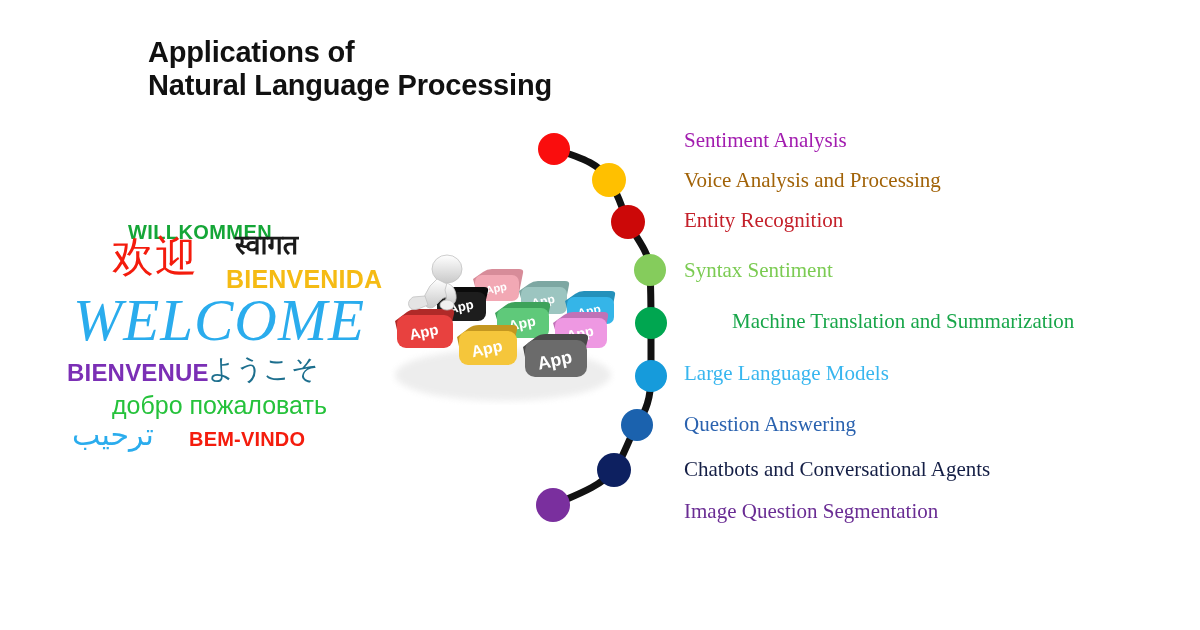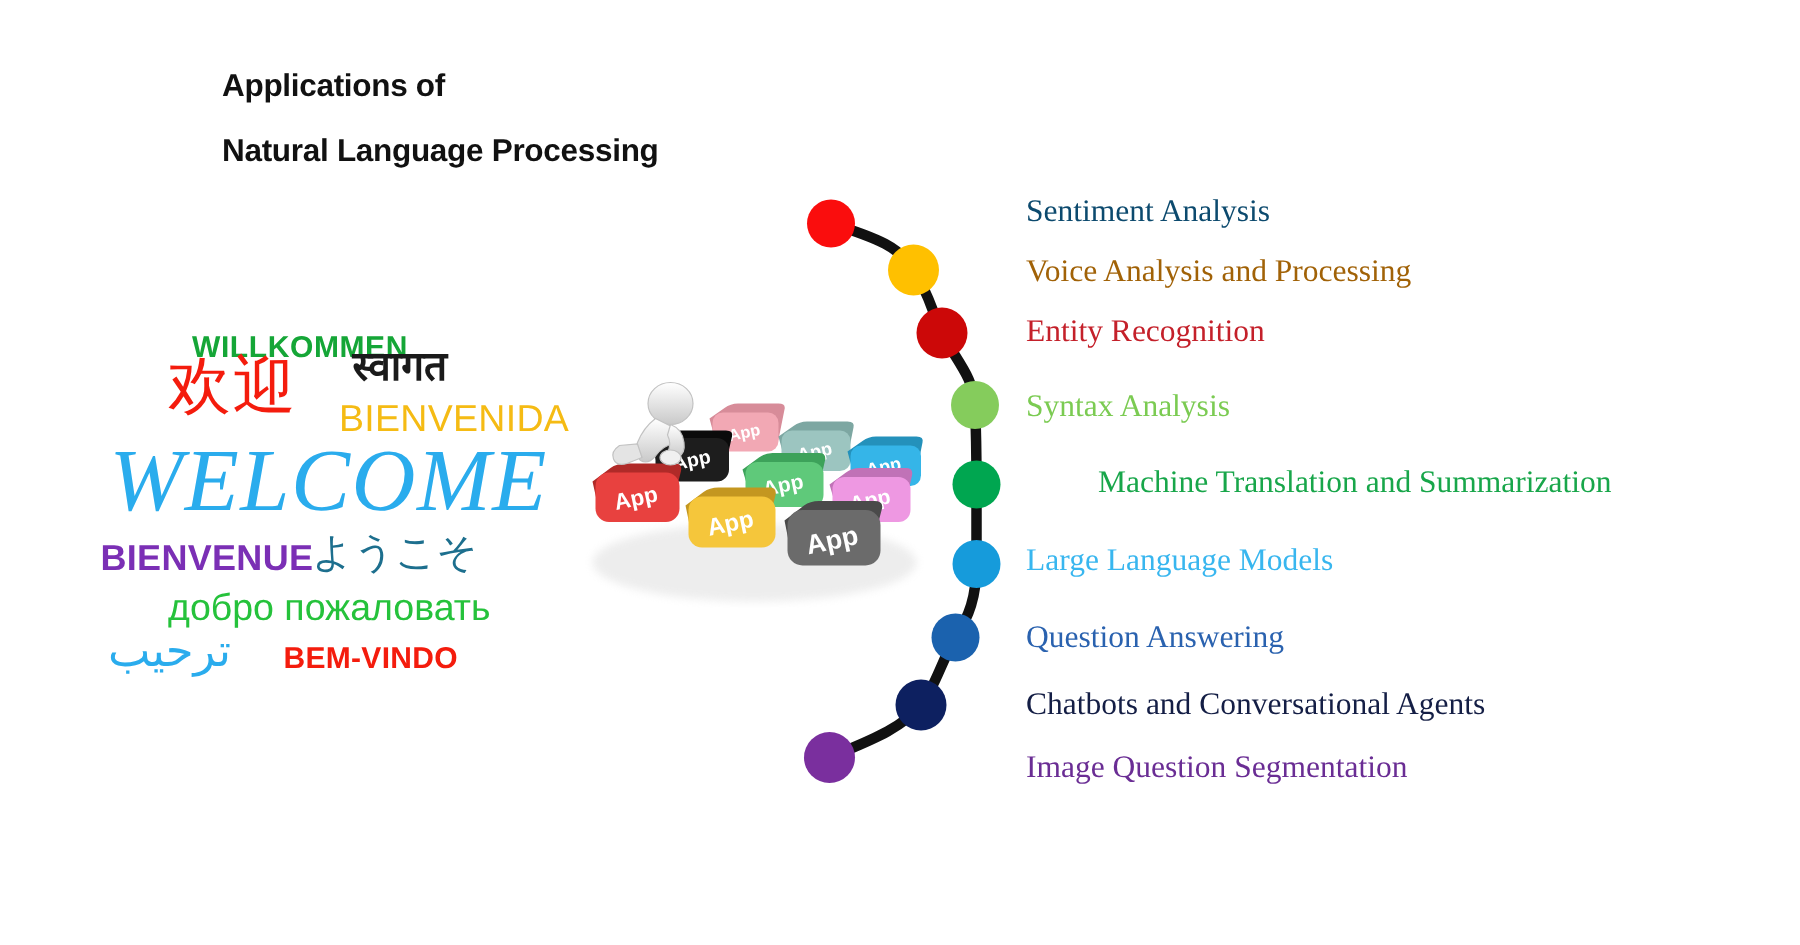--- a/index.html
+++ b/index.html
@@ -22,22 +22,22 @@
     background: #ffffff;
   }
 
   
   #title {
     position: absolute;
     left: 148px;
     top: 36px;
     font-family: "Liberation Sans", sans-serif;
     font-weight: bold;
-    font-size: 21px;
-    line-height: 43px;
+    font-size: 29px;
+    line-height: 33px;
     color: #111111;
     letter-spacing: -0.2px;
     white-space: pre-line;
   }
 
   
   #wordcloud {
     position: absolute;
     left: 60px;
     top: 205px;
@@ -68,21 +68,21 @@
   .wc-hindi {
     left: 175px; top: 26px;
     font-family: "DejaVu Sans", sans-serif;
     font-weight: bold;
     font-size: 27px;
     color: #1a1a1a;
   }
   .wc-bienvenida {
     left: 166px; top: 62px;
     font-family: "Liberation Sans", sans-serif;
-    font-weight: normal;
+    font-weight: bold;
     font-size: 25px;
     color: #f5bb14;
     letter-spacing: 0.2px;
   }
   .wc-welcome {
     left: 13px; top: 86px;
     font-family: "Liberation Serif", "DejaVu Serif", serif;
     font-style: italic;
     font-weight: normal;
     font-size: 59px;
@@ -274,24 +274,24 @@
         <circle cx="130" cy="155" r="16" fill="#85cc5c"></circle>
         <circle cx="131" cy="208" r="16" fill="#00a650"></circle>
         <circle cx="131" cy="261" r="16" fill="#169bdb"></circle>
         <circle cx="117" cy="310" r="16" fill="#1b62ae"></circle>
         <circle cx="94" cy="355" r="17" fill="#0d2060"></circle>
         <circle cx="33" cy="390" r="17" fill="#7a2f9e"></circle>
       </g>
   </svg>
 
   <div id="app-list">
-      <div class="li" style="top: 12px; color: #0c4a6e;">Sentiment Analysis</div>
+      <div class="li" style="top: 12px; color: #a21caf;">Sentiment Analysis</div>
       <div class="li" style="top: 52px; color: #a16207; text-align: right;">Voice Analysis and Processing</div>
       <div class="li" style="top: 92px; color: rgb(196, 32, 42);">Entity Recognition</div>
-      <div class="li" style="top: 142px; color: rgb(123, 203, 82);">Syntax Analysis</div>
+      <div class="li" style="top: 142px; color: rgb(123, 203, 82);">Syntax Sentiment</div>
       <div class="li" style="top: 193px; color: rgb(24, 166, 74); margin-left: 48px;">Machine Translation and Summarization</div>
       <div class="li" style="top: 245px; color: rgb(56, 182, 239);">Large Language Models</div>
       <div class="li" style="top: 296px; color: rgb(42, 98, 175);">Question Answering</div>
       <div class="li" style="top: 341px; color: rgb(20, 30, 69);">Chatbots and Conversational Agents</div>
       <div class="li" style="top: 383px; color: rgb(106, 45, 148);">Image Question Segmentation</div>
     </div>
 
 </div>
 
 </body></html>

